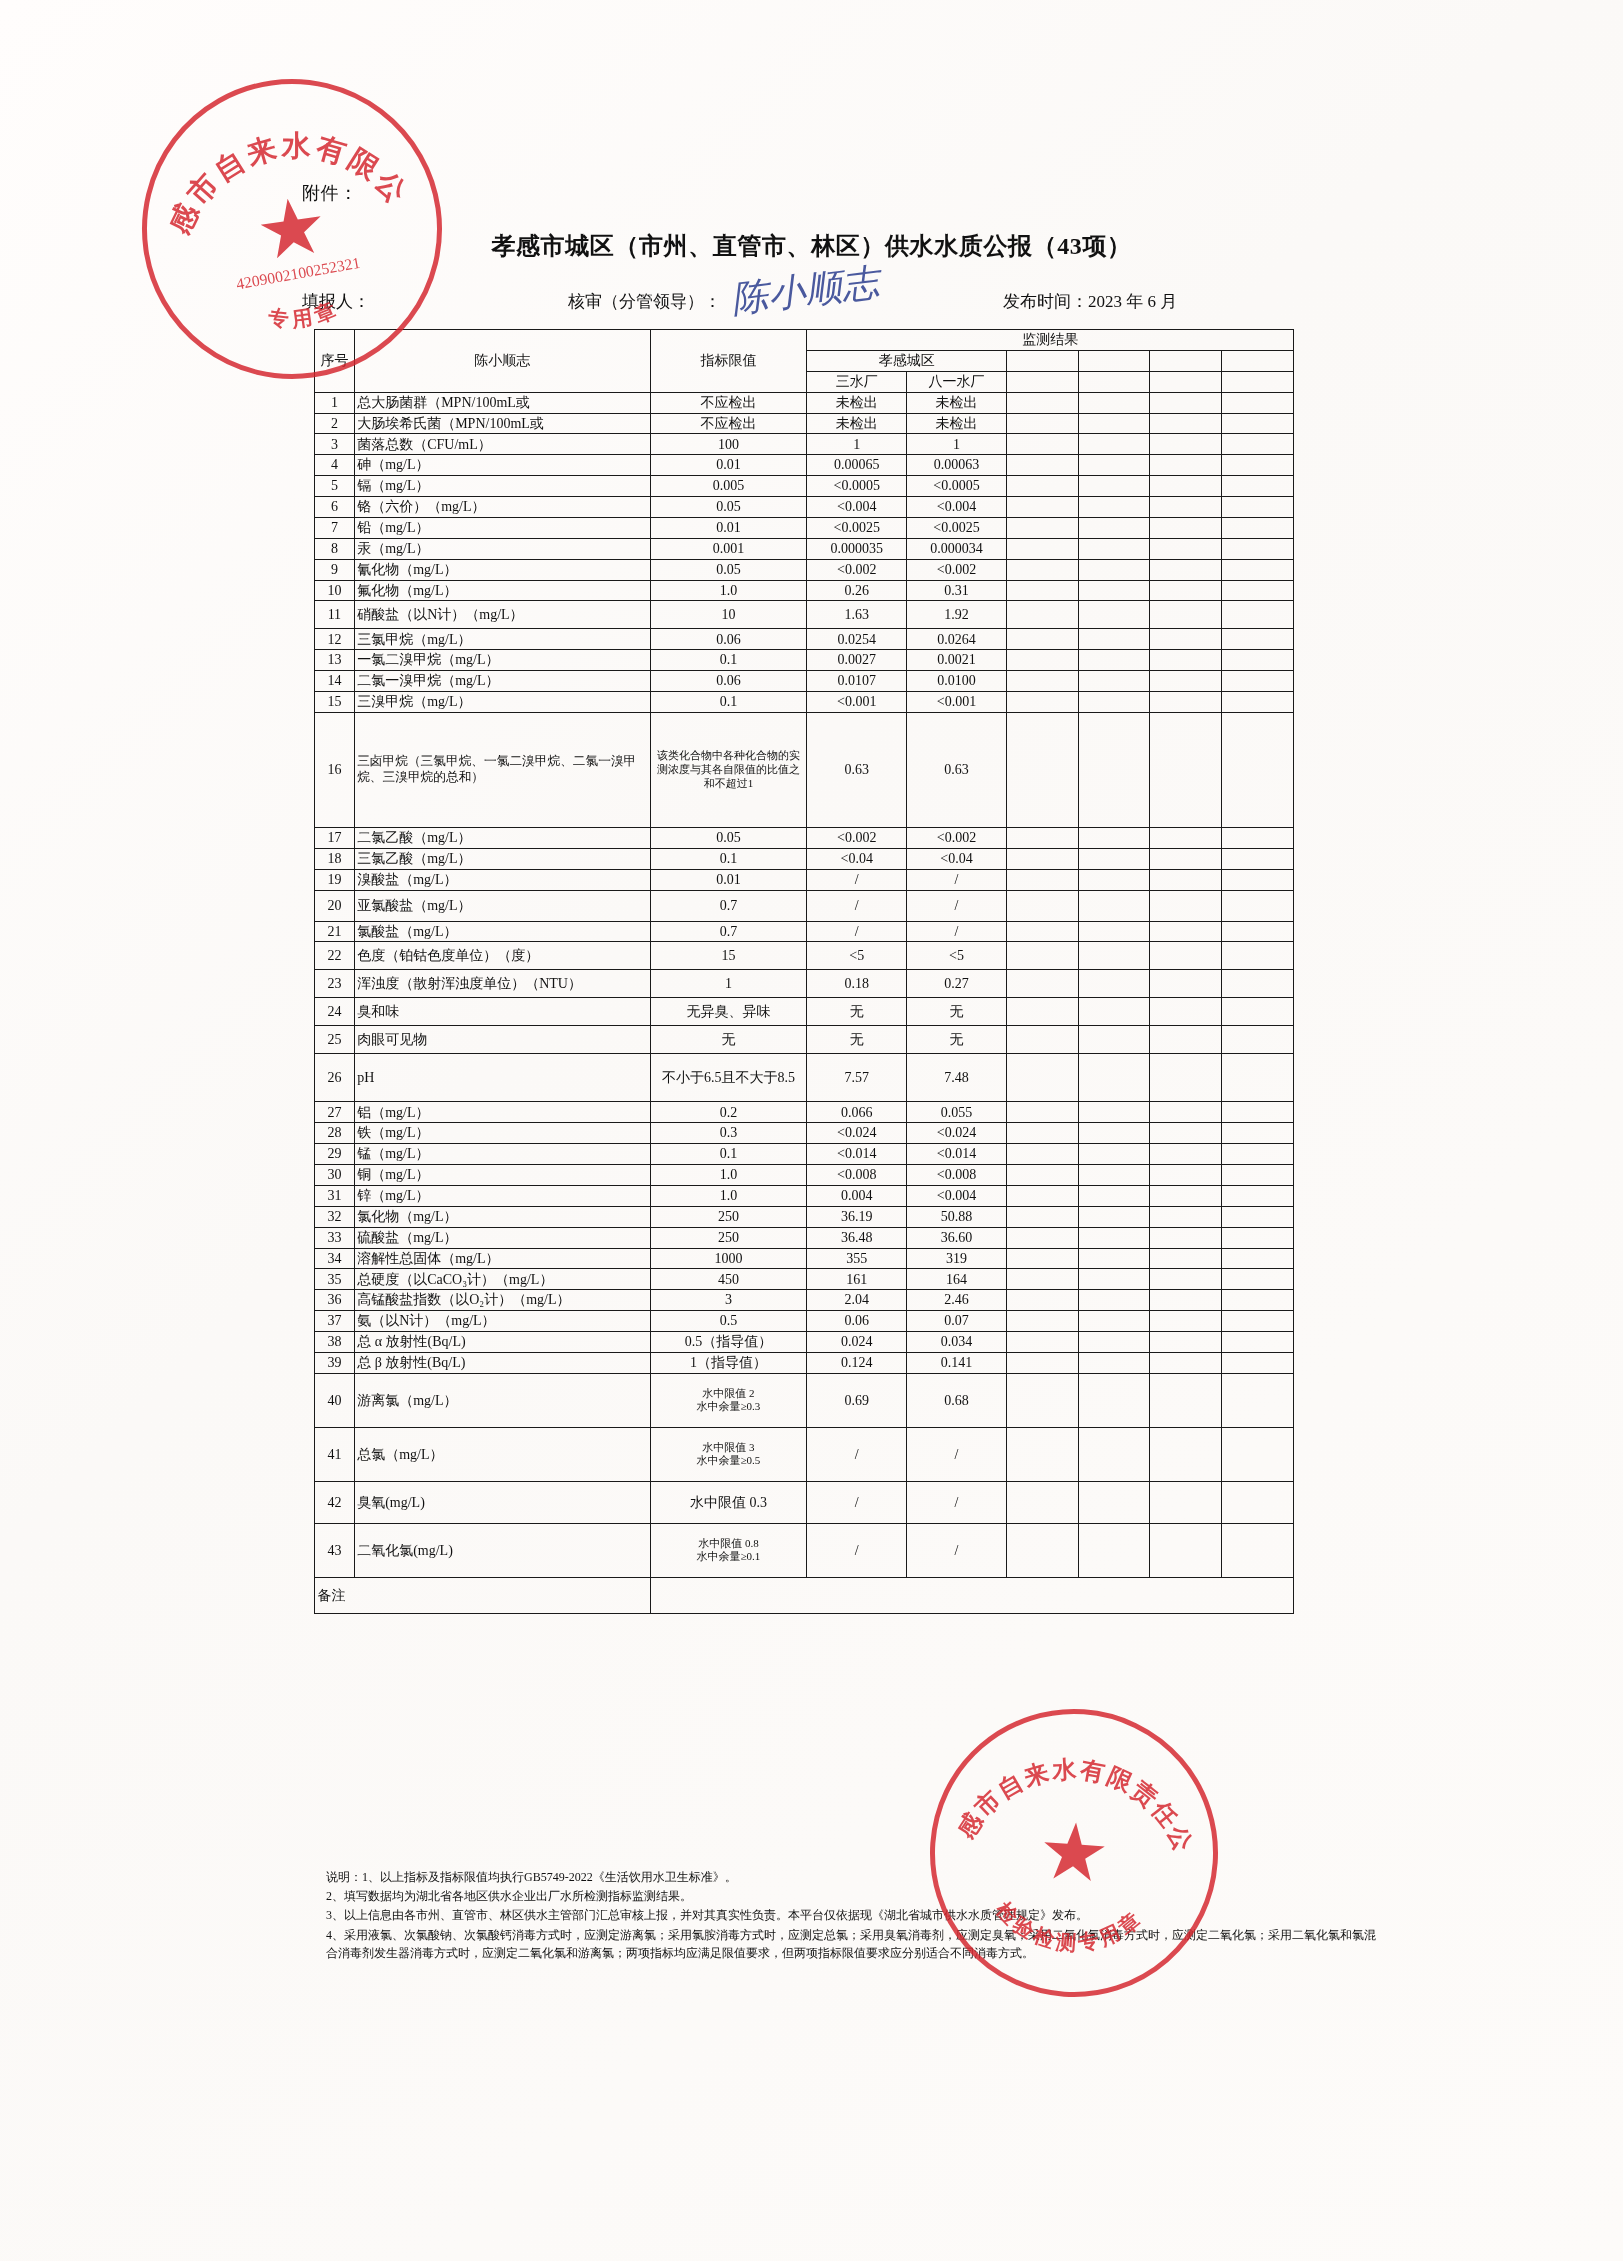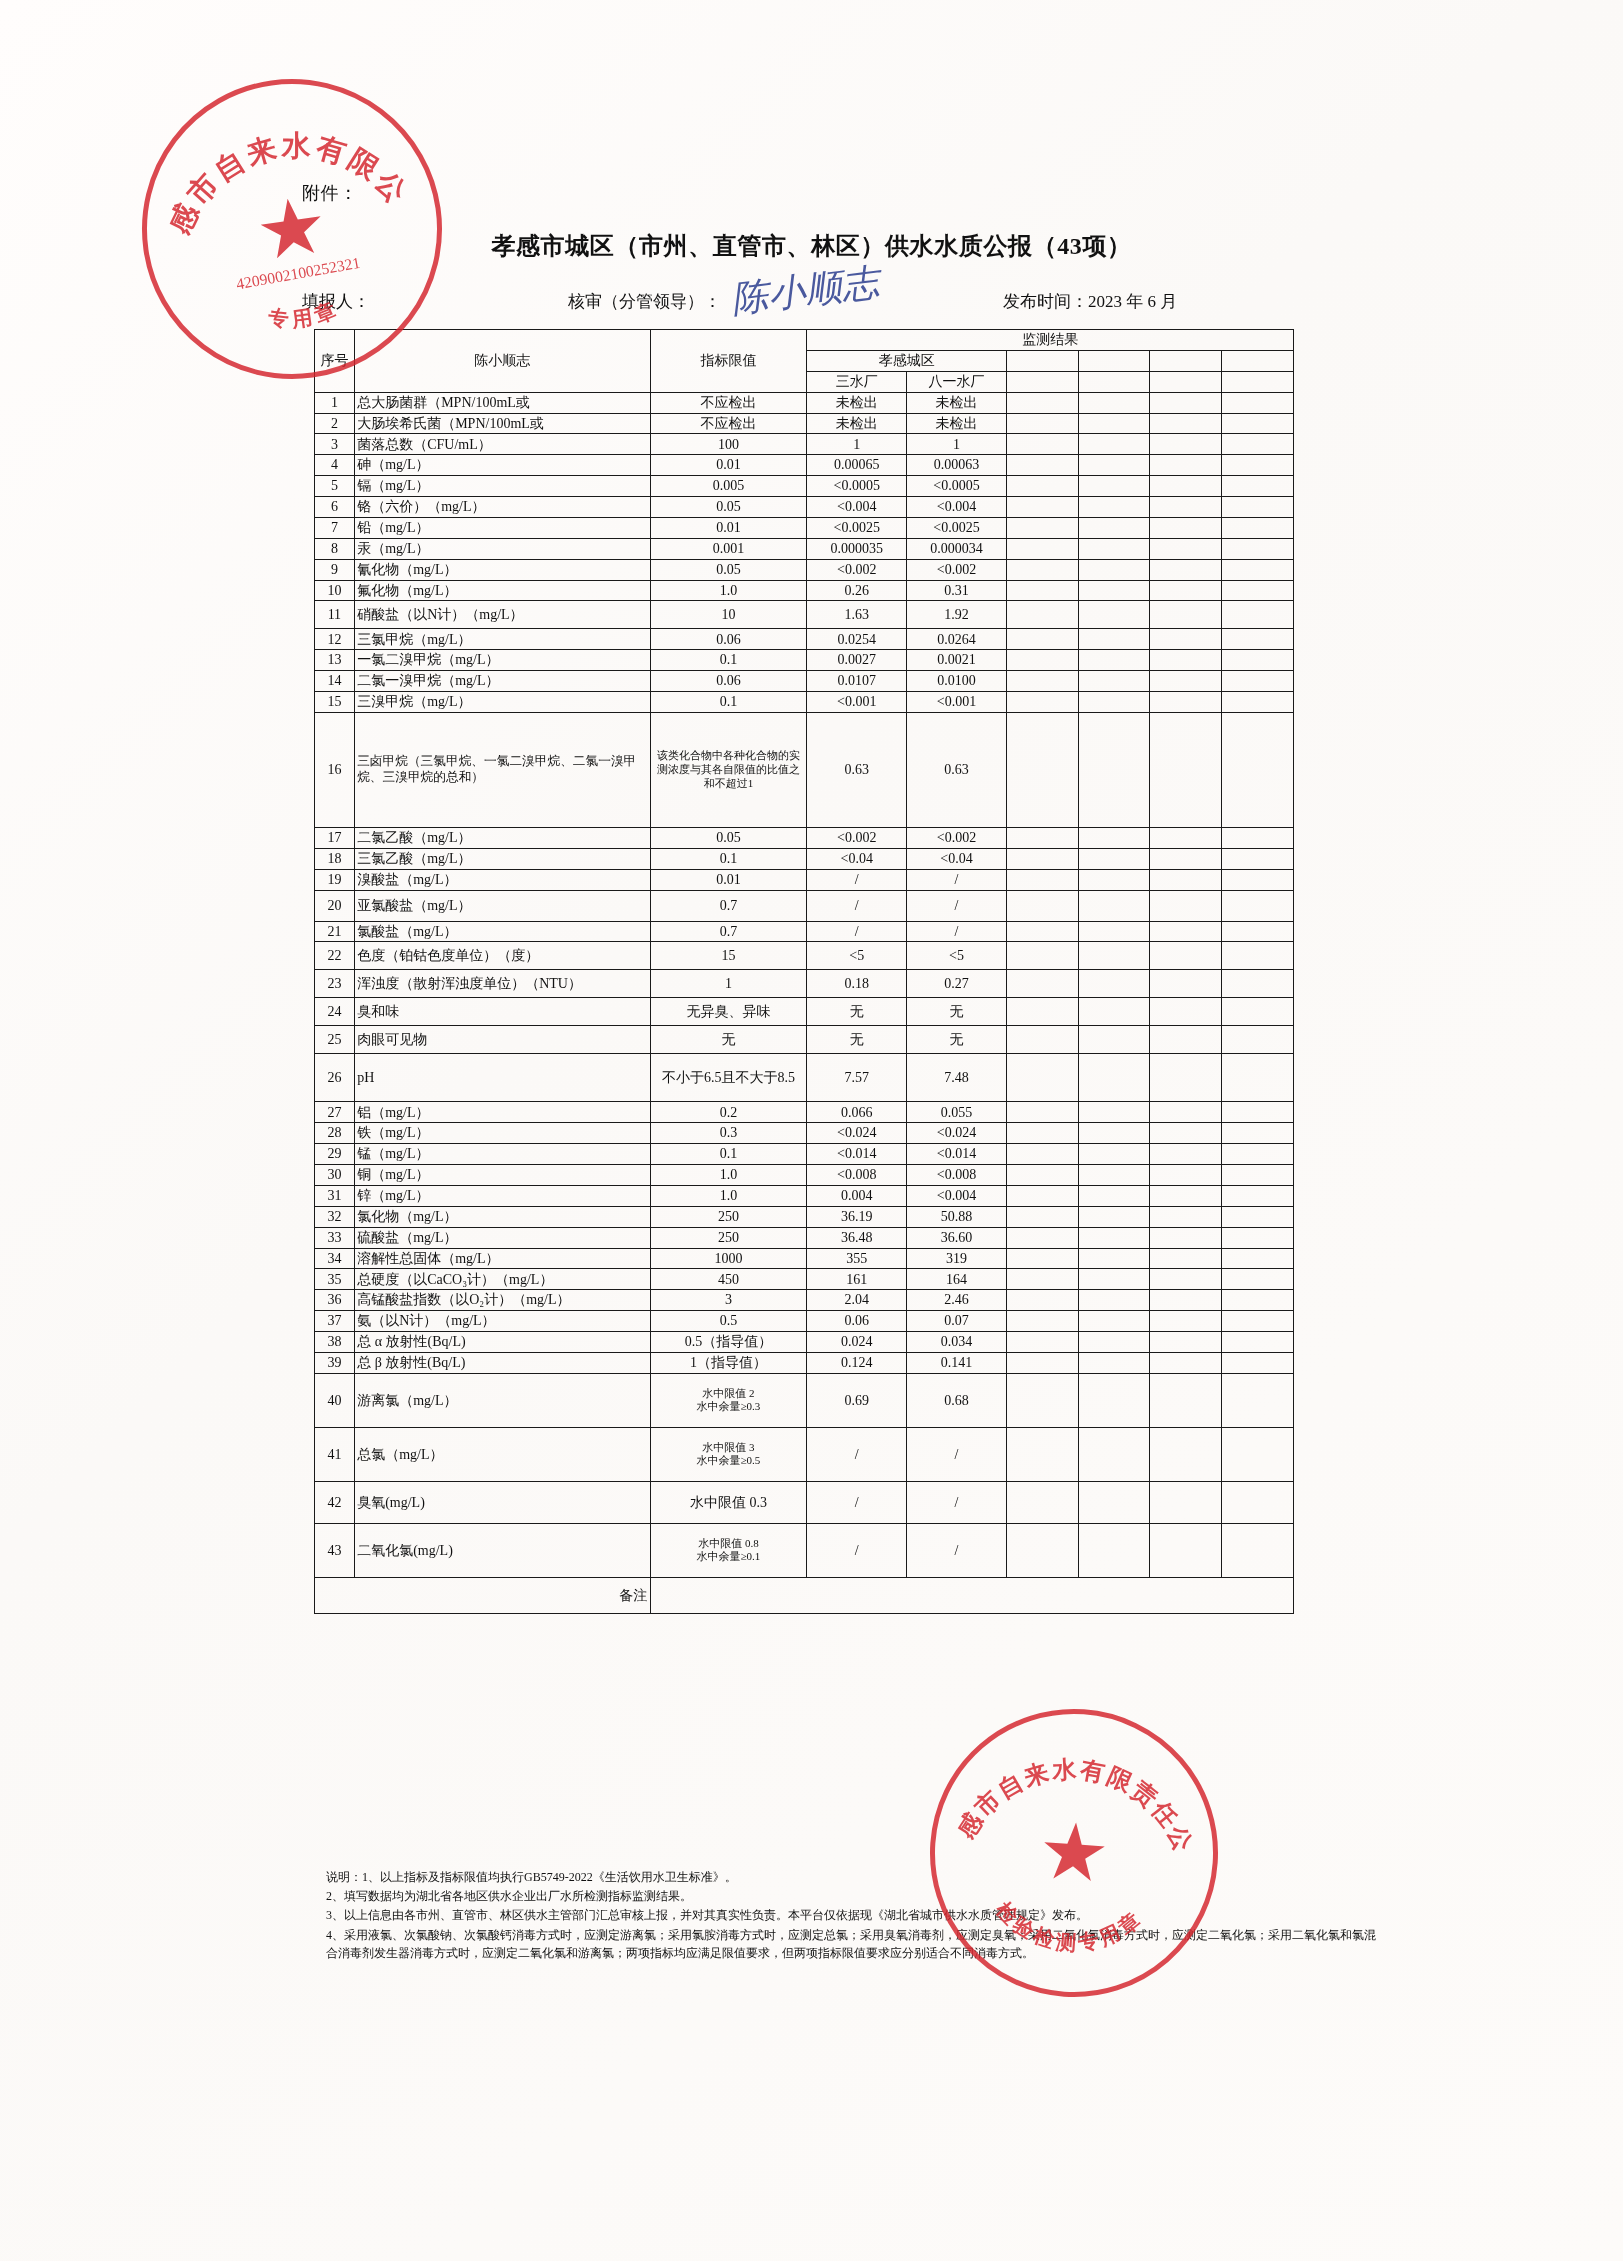--- a/index.html
+++ b/index.html
@@ -668,21 +668,21 @@
             <td class="c-limit tiny" style="white-space: pre-line;">水中限值 0.8
 水中余量≥0.1</td>
             <td class="c-res">/</td>
             <td class="c-res">/</td>
             <td class="c-blank"></td>
             <td class="c-blank"></td>
             <td class="c-blank"></td>
             <td class="c-blank"></td>
           </tr>
           <tr style="height: 36px;">
-            <td class="c-no" colspan="2" style="text-align: right; ">备注</td>
+            <td class="c-no" colspan="2" style="text-align: left; ">备注</td>
             <td colspan="7"></td>
           </tr>
         </tbody>
     </table>
 
     <div class="notes">
       <div><span>说明：</span><span>1、以上指标及指标限值均执行GB5749-2022《生活饮用水卫生标准》。</span></div>
       <div>2、填写数据均为湖北省各地区供水企业出厂水所检测指标监测结果。</div>
       <div>3、以上信息由各市州、直管市、林区供水主管部门汇总审核上报，并对其真实性负责。本平台仅依据现《湖北省城市供水水质管理规定》发布。</div>
       <div>4、采用液氯、次氯酸钠、次氯酸钙消毒方式时，应测定游离氯；采用氯胺消毒方式时，应测定总氯；采用臭氧消毒剂，应测定臭氧；采用二氧化氯消毒方式时，应测定二氧化氯；采用二氧化氯和氯混合消毒剂发生器消毒方式时，应测定二氧化氯和游离氯；两项指标均应满足限值要求，但两项指标限值要求应分别适合不同消毒方式。</div>

